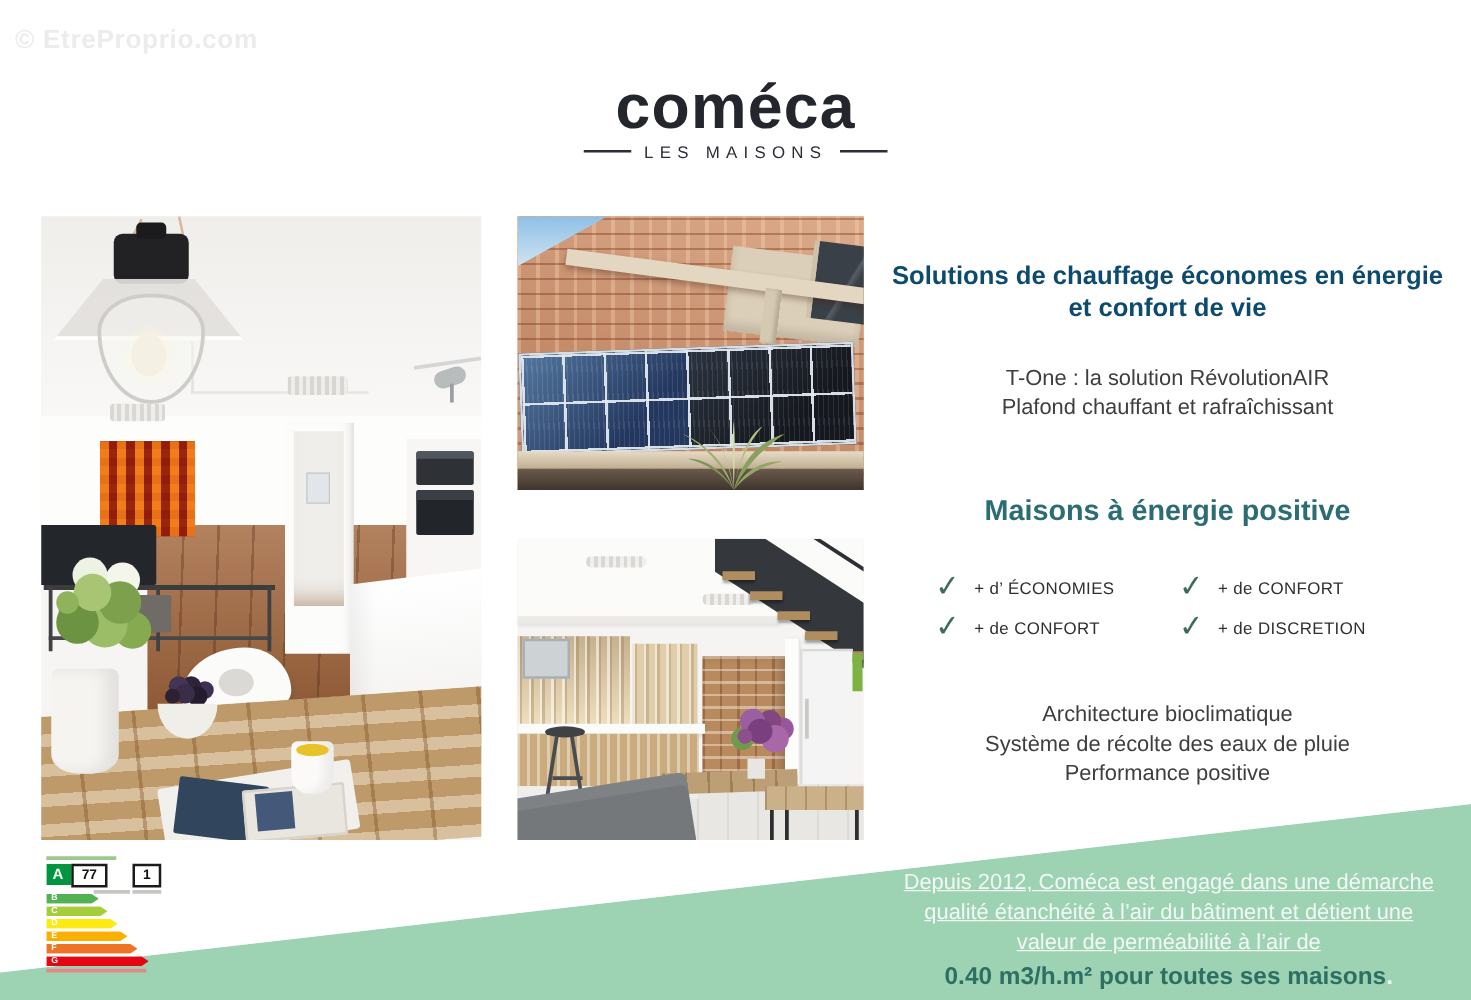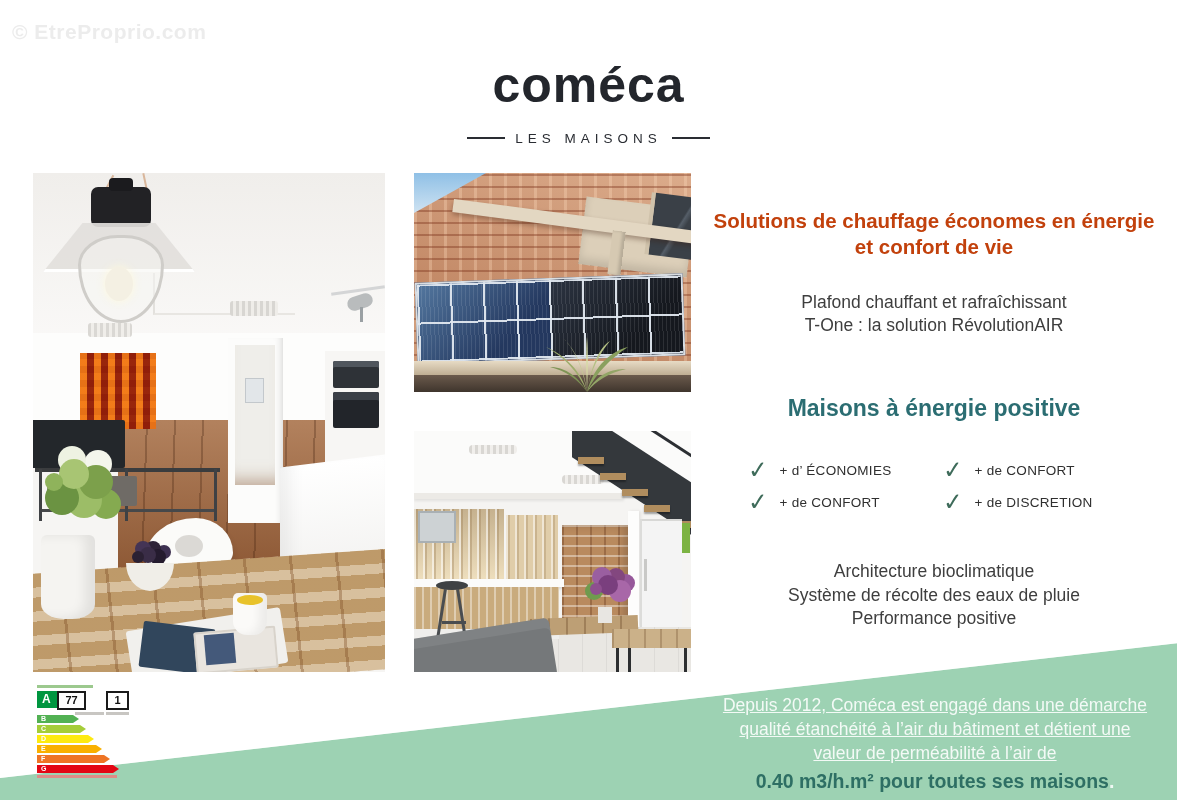--- a/index.html
+++ b/index.html
@@ -5,26 +5,26 @@
   html,body{margin:0;padding:0;}
   body{font-family:"Liberation Sans","DejaVu Sans",sans-serif;background:#ffffff;}
   .page{position:relative;width:1177px;height:800px;background:#fff;overflow:hidden;}
 
   
   .watermark{position:absolute;left:12px;top:20px;font-size:21px;font-weight:700;color:#ececec;letter-spacing:.5px;}
 
   
   .logo{position:absolute;left:0;right:0;top:60px;text-align:center;}
   .logo-word{font-size:50px;font-weight:700;color:#23262c;letter-spacing:1px;line-height:1;}
-  .logo-sub{margin-top:21px;font-size:13.5px;font-weight:500;letter-spacing:5px;color:#2a2d33;}
+  .logo-sub{margin-top:4px;font-size:13.5px;font-weight:500;letter-spacing:5px;color:#2a2d33;}
   .logo-rule{display:inline-block;width:38px;border-top:2px solid #2a2d33;vertical-align:middle;margin:0 10px 3px 10px;}
 
   
   .right-col{position:absolute;left:697px;top:172px;width:474px;text-align:center;}
-  .title{color:#c2410c;font-size:20.5px;font-weight:700;line-height:1.25;margin-top:36px;}
+  .title{color:#0c4a6e;font-size:20.5px;font-weight:700;line-height:1.25;margin-top:36px;}
   .title span{display:block;white-space:nowrap;}
   .subtext{margin-top:32px;font-size:17.5px;color:#3e3e3e;line-height:1.32;}
   .subtext span{display:block;}
   .heading2{margin-top:58px;color:#2b6d72;font-size:23px;font-weight:700;}
   .checks{margin:40px auto 0 auto;width:372px;display:grid;grid-template-columns:1fr 1fr;row-gap:16px;column-gap:18px;text-align:left;}
   .check-item{display:flex;align-items:center;gap:11px;font-size:13.5px;color:#2f2f2f;letter-spacing:.3px;white-space:nowrap;}
   .check-glyph{font-size:24px;line-height:16px;color:#3e6b5a;transform:rotate(-4deg);}
   .features{margin-top:50px;font-size:17.5px;color:#3e3e3e;line-height:1.32;}
   .features span{display:block;}
 
@@ -311,22 +311,22 @@
     <div class="lf-purple"></div>
     <div class="lf-sofa"></div>
   </div>
 
   <section class="right-col">
     <h1 class="title">
       <span>Solutions de chauffage économes en énergie</span>
       <span>et confort de vie</span>
     </h1>
     <p class="subtext">
+      <span>T-One : la solution RévolutionAIR</span>
       <span>Plafond chauffant et rafraîchissant</span>
-      <span>T-One : la solution RévolutionAIR</span>
     </p>
     <h2 class="heading2">Maisons à énergie positive</h2>
     <div class="checks">
       <div class="check-item">
         <span class="check-glyph">✓</span>
         <span>+ d’ ÉCONOMIES</span>
       </div>
       <div class="check-item">
         <span class="check-glyph">✓</span>
         <span>+ de  CONFORT</span>

